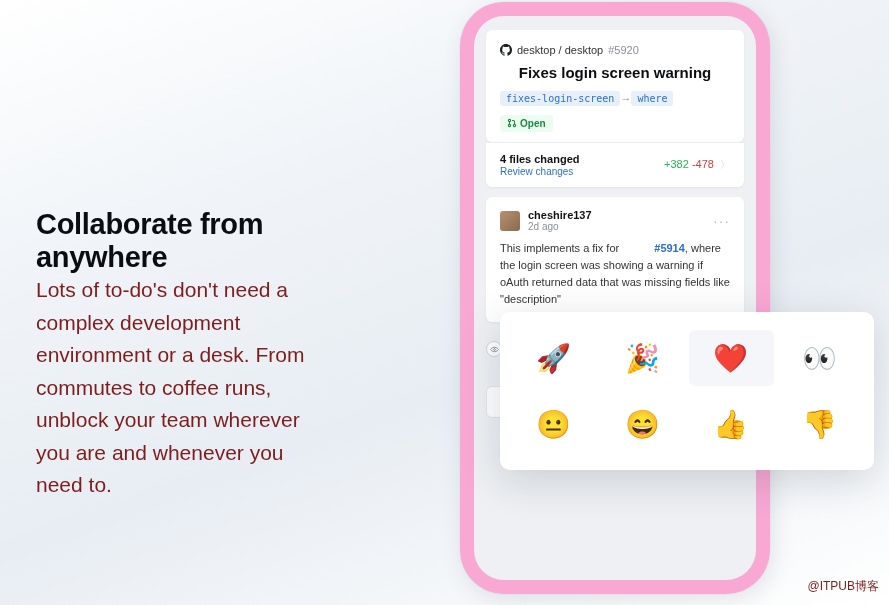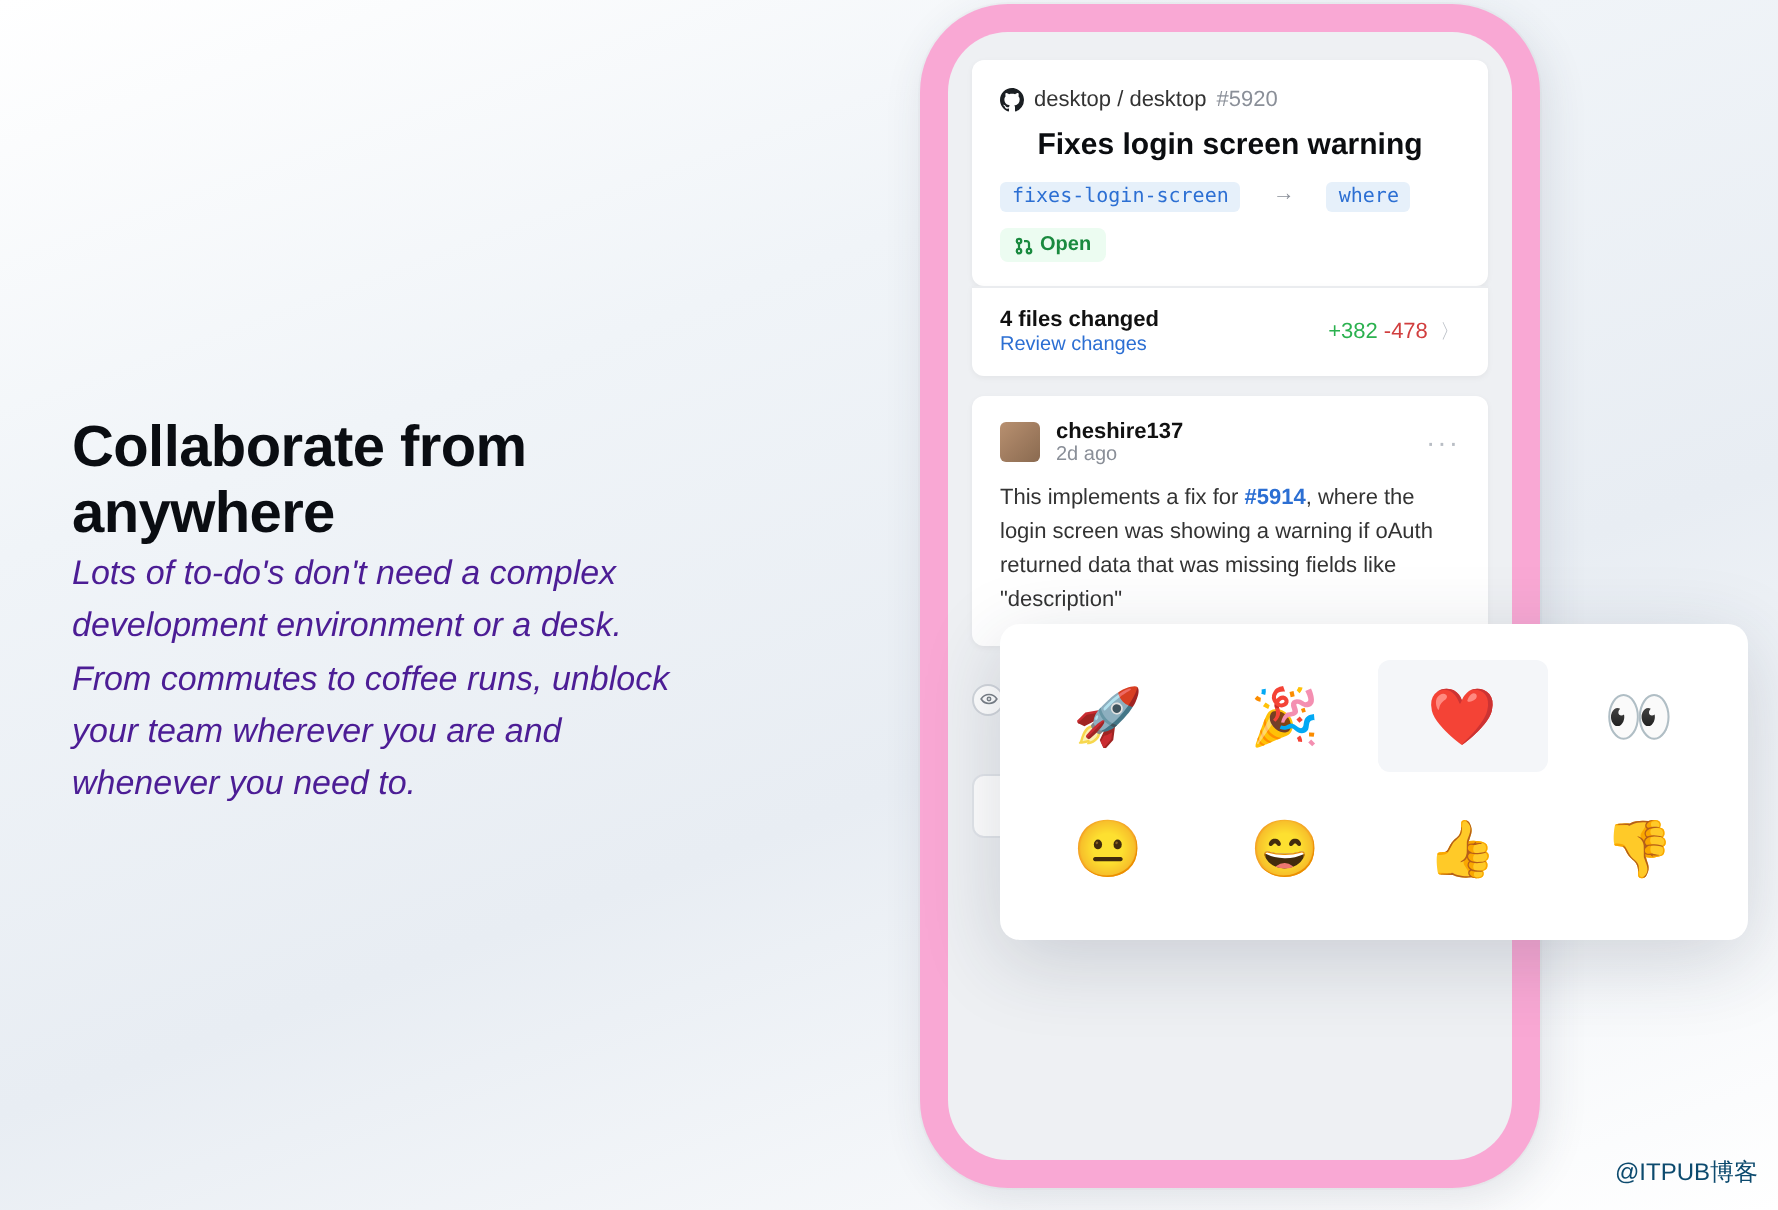--- a/index.html
+++ b/index.html
@@ -17,24 +17,23 @@
   top: 208px;
   width: 300px;
 }
 .heading {
   font-size: 29px;
   font-weight: 700;
   color: #0a0d12;
   letter-spacing: -0.3px;
 }
 .body-text {
-  font-size: 17px;
-  color: #4c1d95;
+  font-size: 21px;
+  color: #7f1d1d;
   line-height: 1.55;
-  font-style: italic;
 }
 .phone {
   position: absolute;
   left: 460px;
   top: 2px;
   width: 310px;
   height: 592px;
   background: #f9a8d4;
   border-radius: 44px;
   box-shadow: 3px 6px 22px rgba(50,60,80,0.12), 0 0 0 1px rgba(0,0,0,0.02);
@@ -71,21 +70,21 @@
 .pr-title {
   font-size: 15px;
   font-weight: 700;
   color: #0b0d10;
   margin-bottom: 10px;
   text-align: center;
 }
 .branch-row {
   display: flex;
   align-items: flex-start;
-  gap: 16px;
+  gap: 0;
   margin-bottom: 8px;
 }
 .branch-tag {
   background: #e6f0fa;
   color: #2c6fd3;
   font-family: ui-monospace, SFMono-Regular, Menlo, monospace;
   font-size: 10px;
   padding: 2px 6px;
   border-radius: 3px;
 }
@@ -135,21 +134,21 @@
   background: linear-gradient(135deg,#b89070,#8a6a50);
 }
 .author { font-size: 11px; font-weight: 700; color: #111; }
 .timeago { font-size: 10px; color: #8a8f98; }
 .comment-menu { margin-left: auto; color: #b8bdc4; font-size: 14px; letter-spacing: 1px;}
 .comment-body {
   font-size: 11px;
   color: #333;
   line-height: 1.55;
 }
-.issue-link { color: #2c6fd3; font-weight: 600;}
+.issue-link { color: #2c6fd3; font-weight: 600; margin-left: 32px;}
 .review-request {
   margin: 18px 12px 0 12px;
   display: flex;
   gap: 10px;
   align-items: flex-start;
 }
 .eye-dot {
   width: 16px; height: 16px; border-radius: 50%;
   border: 1px solid #d2d6dc;
   display: flex; align-items: center; justify-content: center;
@@ -210,21 +209,21 @@
   height: 56px;
   border-radius: 6px;
   font-size: 28px;
 }
 .emoji-cell.selected { background: #f4f6f9; }
 .watermark {
   position: absolute;
   right: 10px;
   bottom: 10px;
   font-size: 12px;
-  color: #0c4a6e;
+  color: #7f1d1d;
 }
 </style>
 </head>
 <body>
 
 <div class="left-content">
   <h1 class="heading">Collaborate from anywhere</h1>
   <p class="body-text">Lots of to-do's don't need a complex development environment or a desk. From commutes to coffee runs, unblock your team wherever you are and whenever you need to.</p>
 </div>
 

